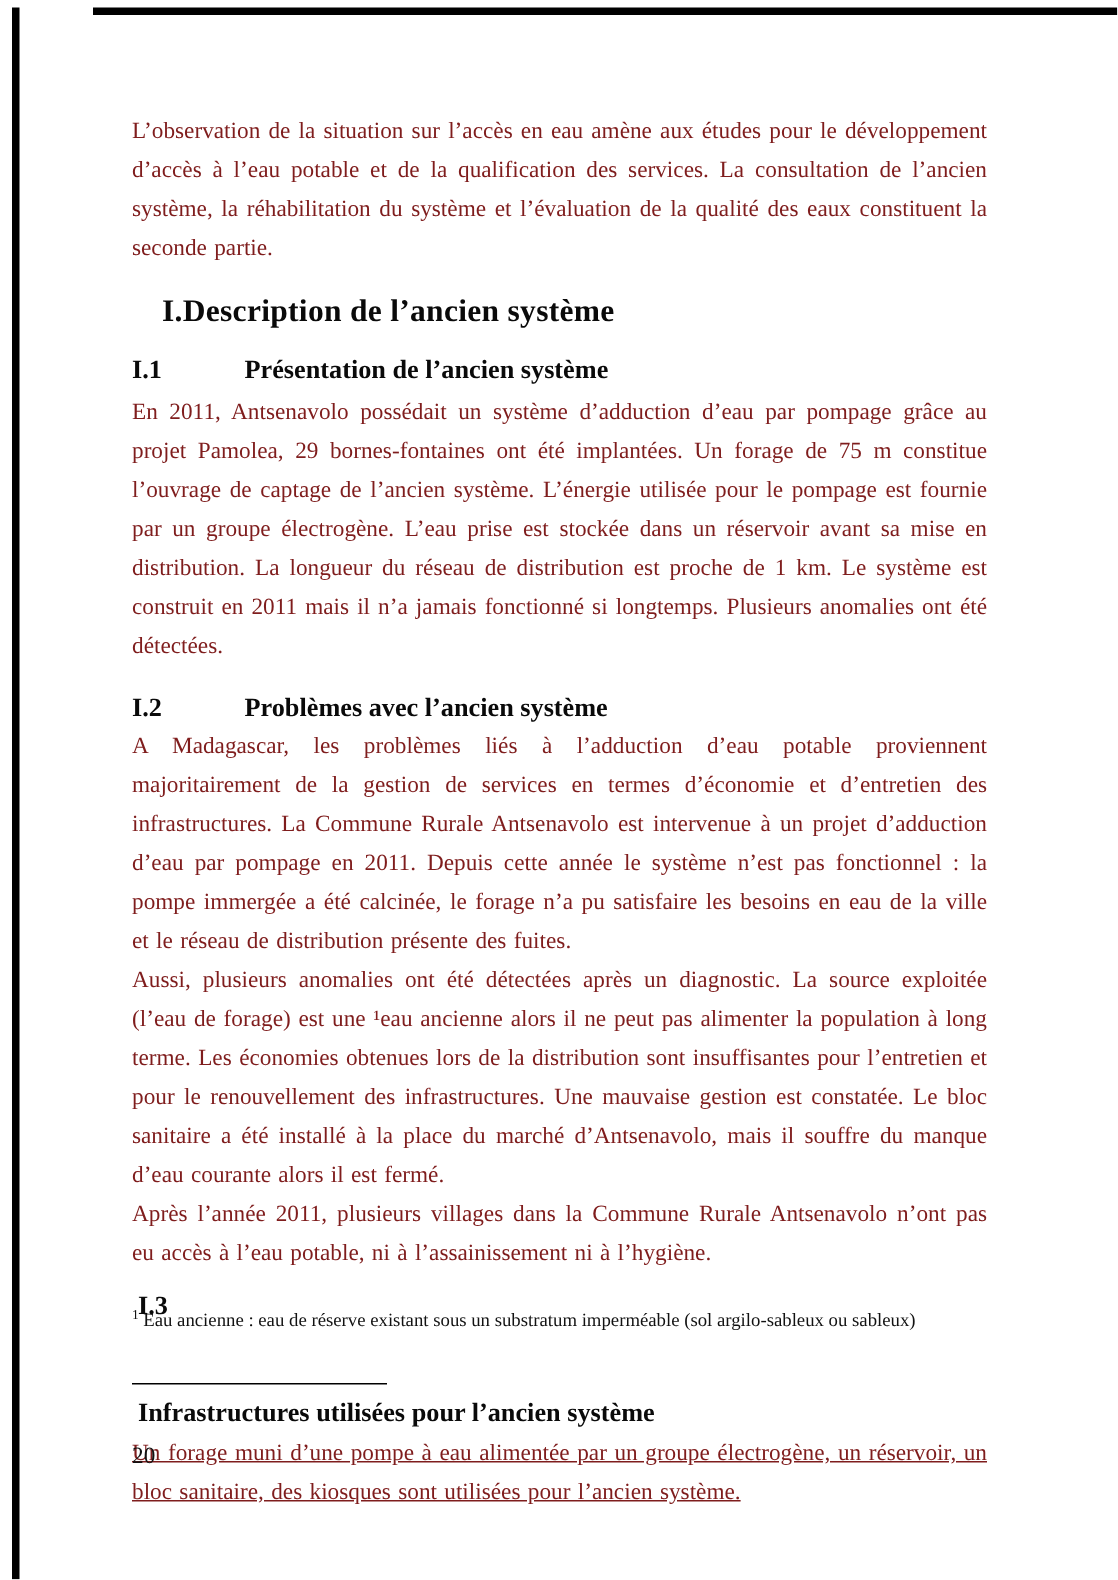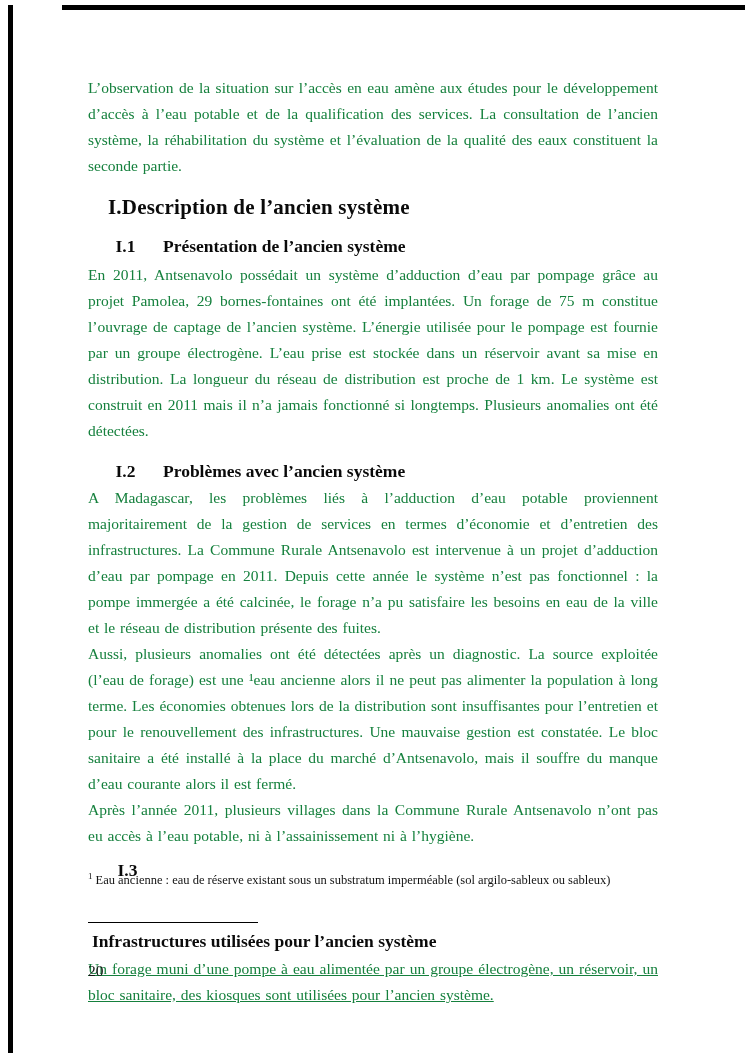--- a/index.html
+++ b/index.html
@@ -34,21 +34,21 @@
     top: 0;
     width: 570px;
     padding-top: 75px;
   }
 
   p.body-text {
     font-size: 15.5px;
     line-height: 26px;
     text-align: justify;
     word-spacing: 1px;
-    color: #15803d;
+    color: #7f1d1d;
   }
 
   h1.main-heading {
     margin-top: 16px;
     padding-left: 4px;
     font-size: 21px;
     line-height: 24px;
     font-weight: bold;
     letter-spacing: 0.2px;
     color: #0a0a0a;
@@ -58,21 +58,20 @@
   .h2 {
     display: flex;
     font-size: 17.5px;
     line-height: 20px;
     font-weight: bold;
     color: #0a0a0a;
   }
   .h2 .sec-num {
     width: 75px;
     flex: 0 0 75px;
-    text-align: center;
   }
   .h2.indent { padding-left: 4px; }
   .h2.indent .sec-num { flex-basis: 71px; width: 71px; }
 
   .h2-i1 { margin-top: 17px; }
   .h2-i2 { margin-top: 17px; }
   .h2-i3 { margin-top: 11px; flex-direction: column; }
 
   .para-after-h2 { margin-top: 4px; }
   .para-i1 { margin-top: 6px; }

